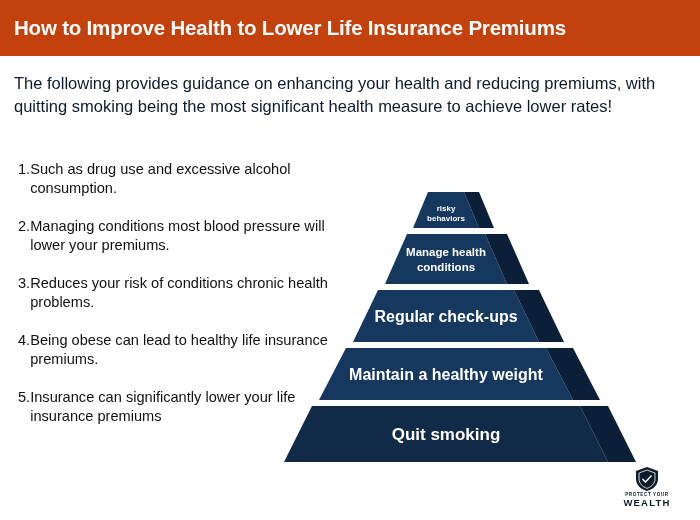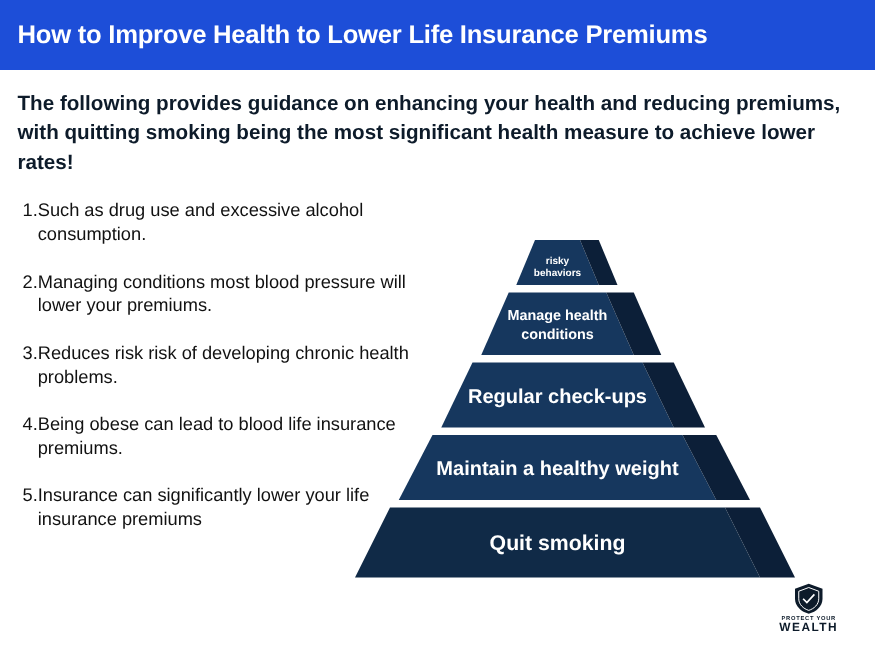--- a/index.html
+++ b/index.html
@@ -21,41 +21,41 @@
     background: #ffffff;
     box-sizing: border-box;
   }
   
   .header {
     position: absolute;
     top: 0;
     left: 0;
     width: 700px;
     height: 56px;
-    background: #1d4ed8;
+    background: #c2410c;
     display: flex;
     align-items: center;
   }
   .header-title {
     color: #ffffff;
     font-size: 20.5px;
     font-weight: bold;
     padding-left: 14px;
     letter-spacing: -0.2px;
     line-height: 1.1;
   }
   
   .intro {
     position: absolute;
     top: 72px;
     left: 14px;
     width: 660px;
     color: #0d1b2a;
     font-size: 16.5px;
-    font-weight: bold;
+    font-weight: normal;
     line-height: 1.42;
   }
   
   .list {
     position: absolute;
     top: 160px;
     left: 18px;
     width: 330px;
   }
   .list-item {
@@ -147,25 +147,25 @@
     <div class="list-item">
       <span class="list-num">1.</span>
       <span class="list-text">Such as drug use and excessive alcohol consumption.</span>
     </div>
     <div class="list-item">
       <span class="list-num">2.</span>
       <span class="list-text">Managing conditions most blood pressure will lower your premiums.</span>
     </div>
     <div class="list-item">
       <span class="list-num">3.</span>
-      <span class="list-text">Reduces risk risk of developing chronic health problems.</span>
+      <span class="list-text">Reduces your risk of conditions chronic health problems.</span>
     </div>
     <div class="list-item">
       <span class="list-num">4.</span>
-      <span class="list-text">Being obese can lead to blood life insurance premiums.</span>
+      <span class="list-text">Being obese can lead to healthy life insurance premiums.</span>
     </div>
     <div class="list-item">
       <span class="list-num">5.</span>
       <span class="list-text">Insurance can significantly lower your life insurance premiums</span>
     </div>
   </div>
 
   <div class="pyramid">
     <svg width="500" height="290" viewBox="0 0 500 290" xmlns="http://www.w3.org/2000/svg">
 

